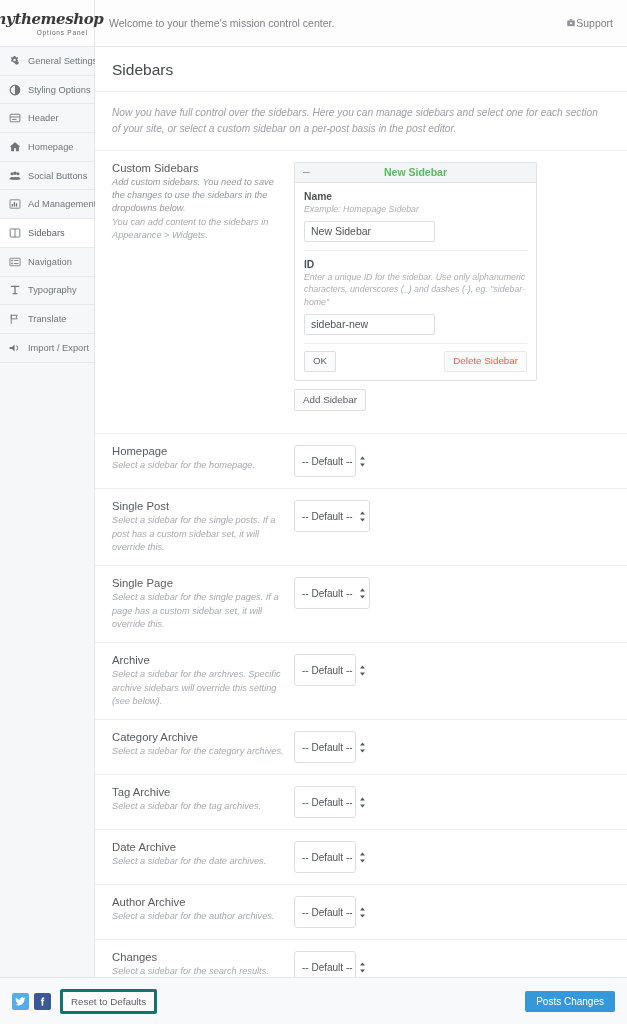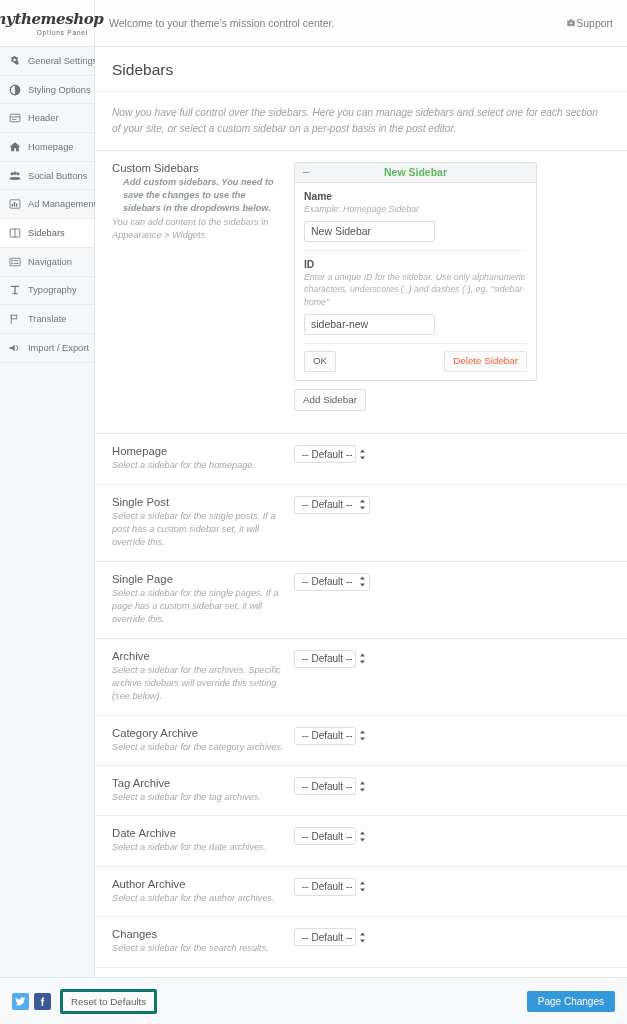--- a/index.html
+++ b/index.html
@@ -231,21 +231,21 @@
   .btn-ok { min-width: 28px; }
   .btn-del { color: #f0603c; border-color: #e6e8ea; }
   .btn-add {
     margin-top: 8px;
     padding: 4px 8px;
     font-size: 9.8px;
   }
 
   
   .sel {
-    height: 18px;
+    height: 32px;
     border: 1px solid #dcdfe2;
     border-radius: 3px;
     background: #fff;
     display: inline-flex;
     align-items: center;
     justify-content: space-between;
     padding: 0 5px 0 7px;
     font-size: 10px;
     color: #4f5458;
     cursor: pointer;
@@ -444,21 +444,21 @@
         </div>
       </div>
 
     <div class="content">
       <div class="page-title">Sidebars</div>
       <div class="page-desc">Now you have full control over the sidebars. Here you can manage sidebars and select one for each section of your site, or select a custom sidebar on a per-post basis in the post editor.</div>
 
       <div class="opt-row cs-row">
         <div class="opt-left">
           <div class="opt-title">Custom Sidebars</div>
-          <div class="opt-sub" style="font-weight:bold;color:#8f969a;margin-left:11px;">Add custom sidebars. You need to save the changes to use the sidebars in the dropdowns below.</div>
+          <div class="opt-sub" style="font-weight:normal;color:#8f969a;">Add custom sidebars. You need to save the changes to use the sidebars in the dropdowns below.</div>
           <div class="opt-sub">You can add content to the sidebars in Appearance &gt; Widgets.</div>
         </div>
         <div class="opt-right">
           <div class="sb-panel">
             <div class="sb-head">
               <span class="sb-collapse">–</span>
               <span class="sb-title" style="color: rgb(92, 184, 92);">New Sidebar</span>
             </div>
             <div class="sb-body">
               <div class="sb-field">
@@ -629,15 +629,15 @@
           <path d="M15 3.3c-.5.3-1.1.5-1.7.6.6-.4 1.1-1 1.3-1.7-.6.3-1.2.6-1.9.7A3 3 0 0 0 7.6 5.6 8.5 8.5 0 0 1 1.4 2.5a3 3 0 0 0 .9 4 3 3 0 0 1-1.3-.4 3 3 0 0 0 2.4 2.9 3 3 0 0 1-1.3 0 3 3 0 0 0 2.8 2.1A6 6 0 0 1 .5 12.4a8.5 8.5 0 0 0 4.6 1.3c5.5 0 8.5-4.6 8.5-8.5v-.4c.6-.4 1.1-1 1.4-1.5z"></path>
         </svg>
       </span>
       <span class="soc" id="fb" style="background: rgb(59, 89, 152);">
         <svg width="11" height="11" viewBox="0 0 16 16" fill="#fff">
           <path d="M10.5 5.5H9V4.6c0-.4.2-.6.7-.6h.8V2.1h-1.4c-1.7 0-2.3 1-2.3 2.3v1.1H5.6v2h1.2V14H9V7.5h1.3l.2-2z"></path>
         </svg>
       </span>
     </div>
     <button class="btn-reset">Reset to Defaults</button>
-    <button class="btn-save" style="background: rgb(52, 152, 219);">Page Changes</button>
+    <button class="btn-save" style="background: rgb(52, 152, 219);">Posts Changes</button>
   </div>
 </div>
 
 </body></html>

